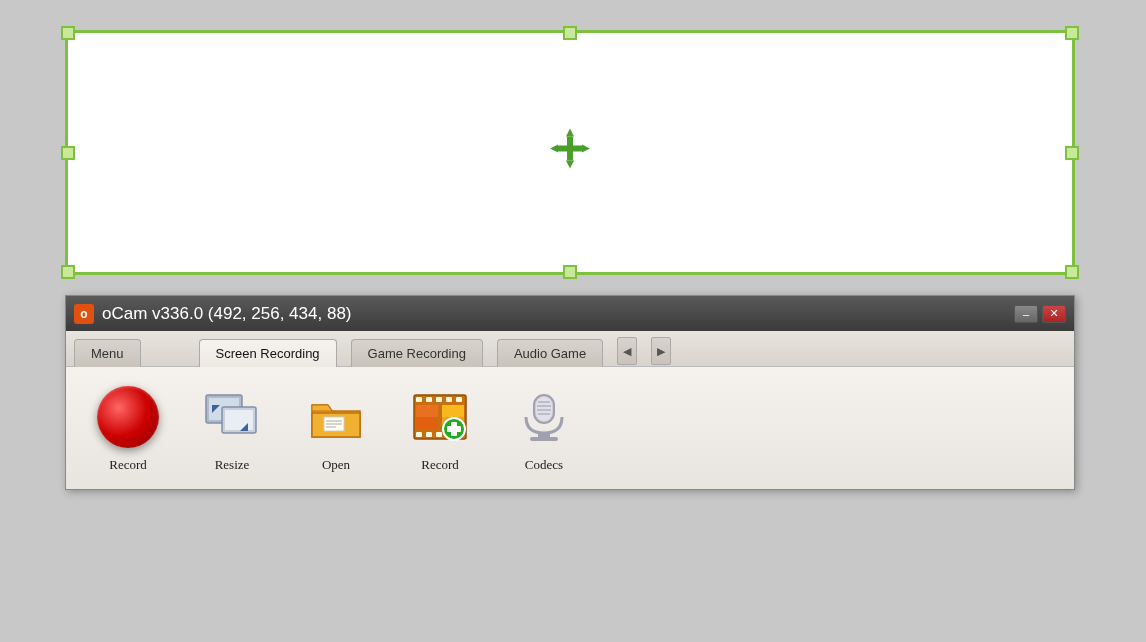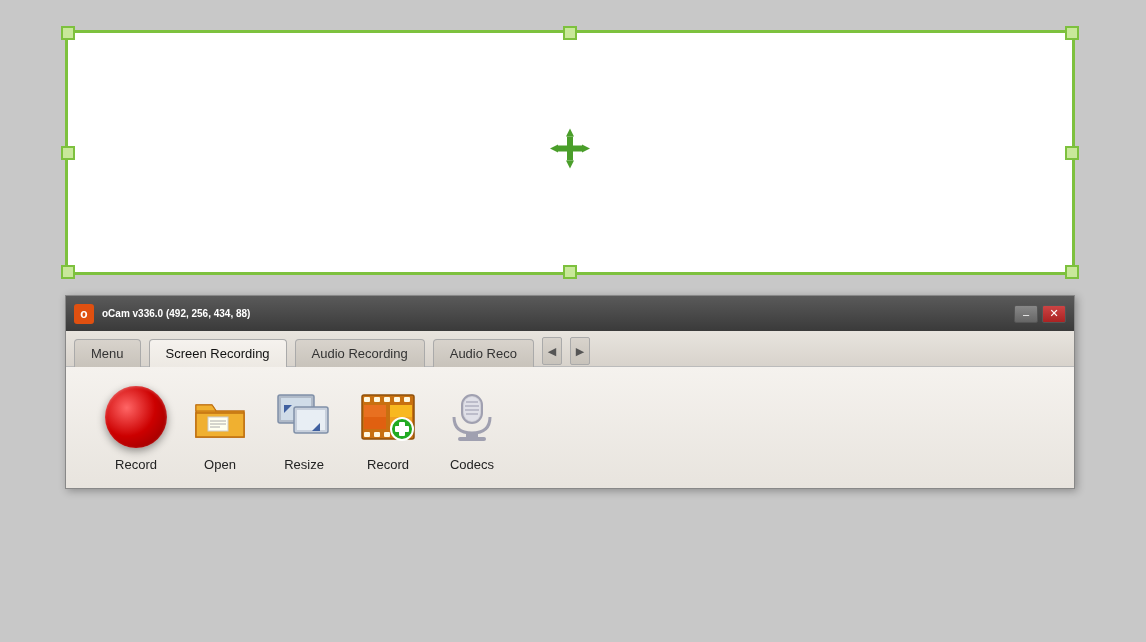--- a/index.html
+++ b/index.html
@@ -89,22 +89,22 @@
       display: flex;
       align-items: center;
       justify-content: center;
       font-size: 12px;
       color: white;
       font-weight: bold;
     }
 
     #title-text {
       color: white;
-      font-size: 10px;
-      font-weight: bold;
+      font-size: 17px;
+      font-weight: normal;
     }
 
     #title-bar-controls {
       display: flex;
       gap: 4px;
     }
 
     .title-btn {
       width: 24px;
       height: 18px;
@@ -120,21 +120,21 @@
     }
     .title-btn.close-btn { background: linear-gradient(to bottom, #cc4444, #aa2222); }
 
     
     #tab-bar {
       background: linear-gradient(to bottom, #e8e4de, #d8d3cc);
       display: flex;
       align-items: flex-end;
       padding: 6px 0 0 8px;
       border-bottom: 1px solid #bbb;
-      gap: 8px;
+      gap: 14px;
     }
 
     .tab {
       padding: 6px 16px;
       background: linear-gradient(to bottom, #d8d3cc, #c8c3bb);
       border: 1px solid #aaa;
       border-bottom: none;
       cursor: pointer;
       font-size: 13px;
       color: #333;
@@ -142,43 +142,46 @@
       position: relative;
       bottom: -1px;
     }
 
     .tab.active {
       background: linear-gradient(to bottom, #f5f2ee, #ede9e3);
       border-color: #aaa;
       color: #111;
       font-weight: normal;
       z-index: 2;
+      margin-left: 44px;
     }
 
     .tab-scroll-btn {
       width: 20px;
       height: 28px;
       background: linear-gradient(to bottom, #d8d3cc, #c8c3bb);
       border: 1px solid #aaa;
       cursor: pointer;
       display: flex;
       align-items: center;
       justify-content: center;
       font-size: 11px;
       color: #555;
       border-radius: 2px;
       margin-bottom: 1px;
     }
 
     
     #toolbar {
       background: linear-gradient(to bottom, #f5f2ee, #e8e4de);
-      padding: 12px 28px;
-      display: flex;
+      padding: 12px 20px;
+      display: flex;
+      gap: 20px;
       align-items: flex-start;
+      font-family: Liberation Serif, serif;
     }
 
     .tool-btn {
       display: flex;
       flex-direction: column;
       align-items: center;
       gap: 6px;
       cursor: pointer;
       padding: 4px 8px;
       border-radius: 4px;
@@ -259,71 +262,71 @@
     </div>
     <div id="title-bar-controls">
       <button class="title-btn">–</button>
       <button class="title-btn close-btn">✕</button>
     </div>
   </div>
 
   <div id="tab-bar">
     <div class="tab">Menu</div>
     <div class="tab active">Screen Recording</div>
-    <div class="tab">Audio Recording</div>
-    <div class="tab">Audio Reco</div>
+    <div class="tab">Game Recording</div>
+    <div class="tab">Audio Game</div>
     <div class="tab-scroll-btn">◀</div>
     <div class="tab-scroll-btn">▶</div>
   </div>
 
   <div id="toolbar">
 
     <div class="tool-btn">
       <div class="tool-icon">
         <div class="record-circle"></div>
       </div>
       <span class="tool-label">Record</span>
     </div>
 
+
+    <div class="tool-btn">
+      <div class="tool-icon resize-icon">
+        <svg viewBox="0 0 64 64" xmlns="http://www.w3.org/2000/svg">
+
+          <rect x="6" y="10" width="36" height="28" rx="2" fill="#b0bac8" stroke="#8090a8" stroke-width="1.5"></rect>
+          <rect x="9" y="13" width="30" height="22" fill="#d0dce8"></rect>
+
+          <rect x="22" y="22" width="34" height="26" rx="2" fill="#c8d0dc" stroke="#8090a8" stroke-width="1.5"></rect>
+          <rect x="25" y="25" width="28" height="20" fill="#e8eef4"></rect>
+
+          <polygon points="12,28 12,20 20,20" fill="#4060a0"></polygon>
+
+          <polygon points="48,38 48,46 40,46" fill="#4060a0"></polygon>
+        </svg>
+      </div>
+      <span class="tool-label">Resize</span>
+    </div>
 
     <div class="tool-btn">
       <div class="tool-icon open-icon">
         <svg viewBox="0 0 64 64" xmlns="http://www.w3.org/2000/svg">
 
           <path d="M8,20 L8,52 L56,52 L56,26 L28,26 L24,20 Z" fill="#e8a020" stroke="#c07010" stroke-width="1.5"></path>
 
           <path d="M8,28 L56,28 L56,52 L8,52 Z" fill="#f0b030" stroke="#c07010" stroke-width="1.5"></path>
 
           <path d="M8,20 L24,20 L28,26 L8,26 Z" fill="#f0b030" stroke="#c07010" stroke-width="1"></path>
 
           <rect x="20" y="32" width="20" height="14" fill="#fffff0" stroke="#ccc" stroke-width="1"></rect>
           <line x1="22" y1="36" x2="38" y2="36" stroke="#aaa" stroke-width="1"></line>
           <line x1="22" y1="39" x2="38" y2="39" stroke="#aaa" stroke-width="1"></line>
           <line x1="22" y1="42" x2="32" y2="42" stroke="#aaa" stroke-width="1"></line>
         </svg>
       </div>
       <span class="tool-label">Open</span>
-    </div>
-
-    <div class="tool-btn">
-      <div class="tool-icon resize-icon">
-        <svg viewBox="0 0 64 64" xmlns="http://www.w3.org/2000/svg">
-
-          <rect x="6" y="10" width="36" height="28" rx="2" fill="#b0bac8" stroke="#8090a8" stroke-width="1.5"></rect>
-          <rect x="9" y="13" width="30" height="22" fill="#d0dce8"></rect>
-
-          <rect x="22" y="22" width="34" height="26" rx="2" fill="#c8d0dc" stroke="#8090a8" stroke-width="1.5"></rect>
-          <rect x="25" y="25" width="28" height="20" fill="#e8eef4"></rect>
-
-          <polygon points="12,28 12,20 20,20" fill="#4060a0"></polygon>
-
-          <polygon points="48,38 48,46 40,46" fill="#4060a0"></polygon>
-        </svg>
-      </div>
-      <span class="tool-label">Resize</span>
     </div>
 
     <div class="tool-btn">
       <div class="tool-icon codecs-icon">
         <svg viewBox="0 0 64 64" xmlns="http://www.w3.org/2000/svg">
 
           <rect x="6" y="10" width="52" height="44" rx="2" fill="#c87010" stroke="#905008" stroke-width="1.5"></rect>
 
           <rect x="8" y="12" width="6" height="5" rx="1" fill="#fff8e0"></rect>
           <rect x="18" y="12" width="6" height="5" rx="1" fill="#fff8e0"></rect>

